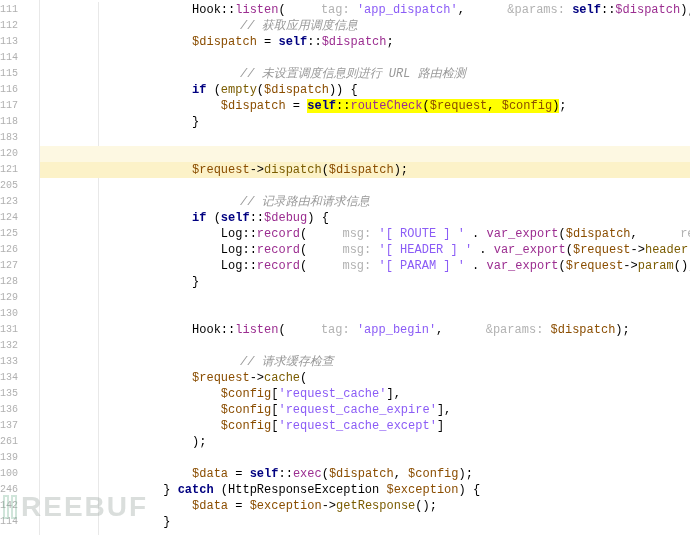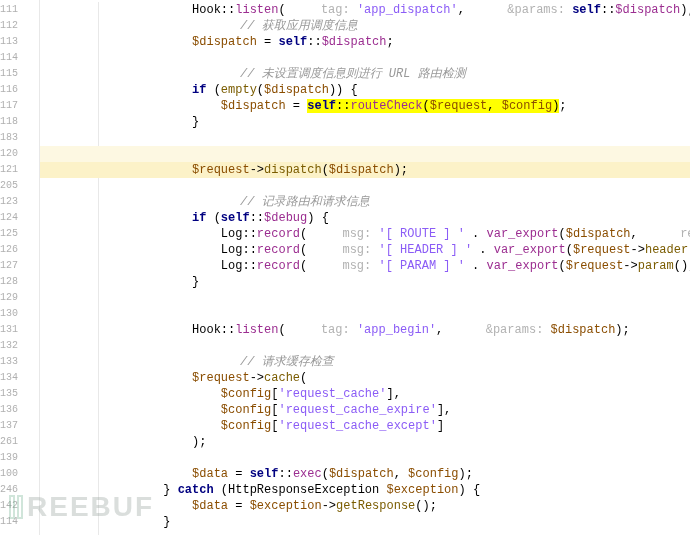--- a/index.html
+++ b/index.html
@@ -57,21 +57,21 @@
     .t-cls { color: #000000; }
     .t-mstatic { color: #9b2d90; }
     .t-mcall { color: #7a5c00; margin-top: 20px; }
     .t-var { color: #8a4d00; }
     .t-str { color: #8b5cf6; font-weight: normal; }
     .t-comment { color: #999999; font-style: italic; margin-left: 48px; }
     .t-hint { color: #b2b2b2; margin-left: 28px; }
     .t-punc { color: #000000; }
     .watermark {
       position: absolute;
-      left: 9px;
+      left: 3px;
       bottom: 12px;
       font-size: 28px;
       font-weight: bold;
       color: rgba(150,160,155,0.35);
       letter-spacing: 2px;
       font-family: Arial, sans-serif;
       display: flex;
       align-items: center;
       pointer-events: none;
     }

